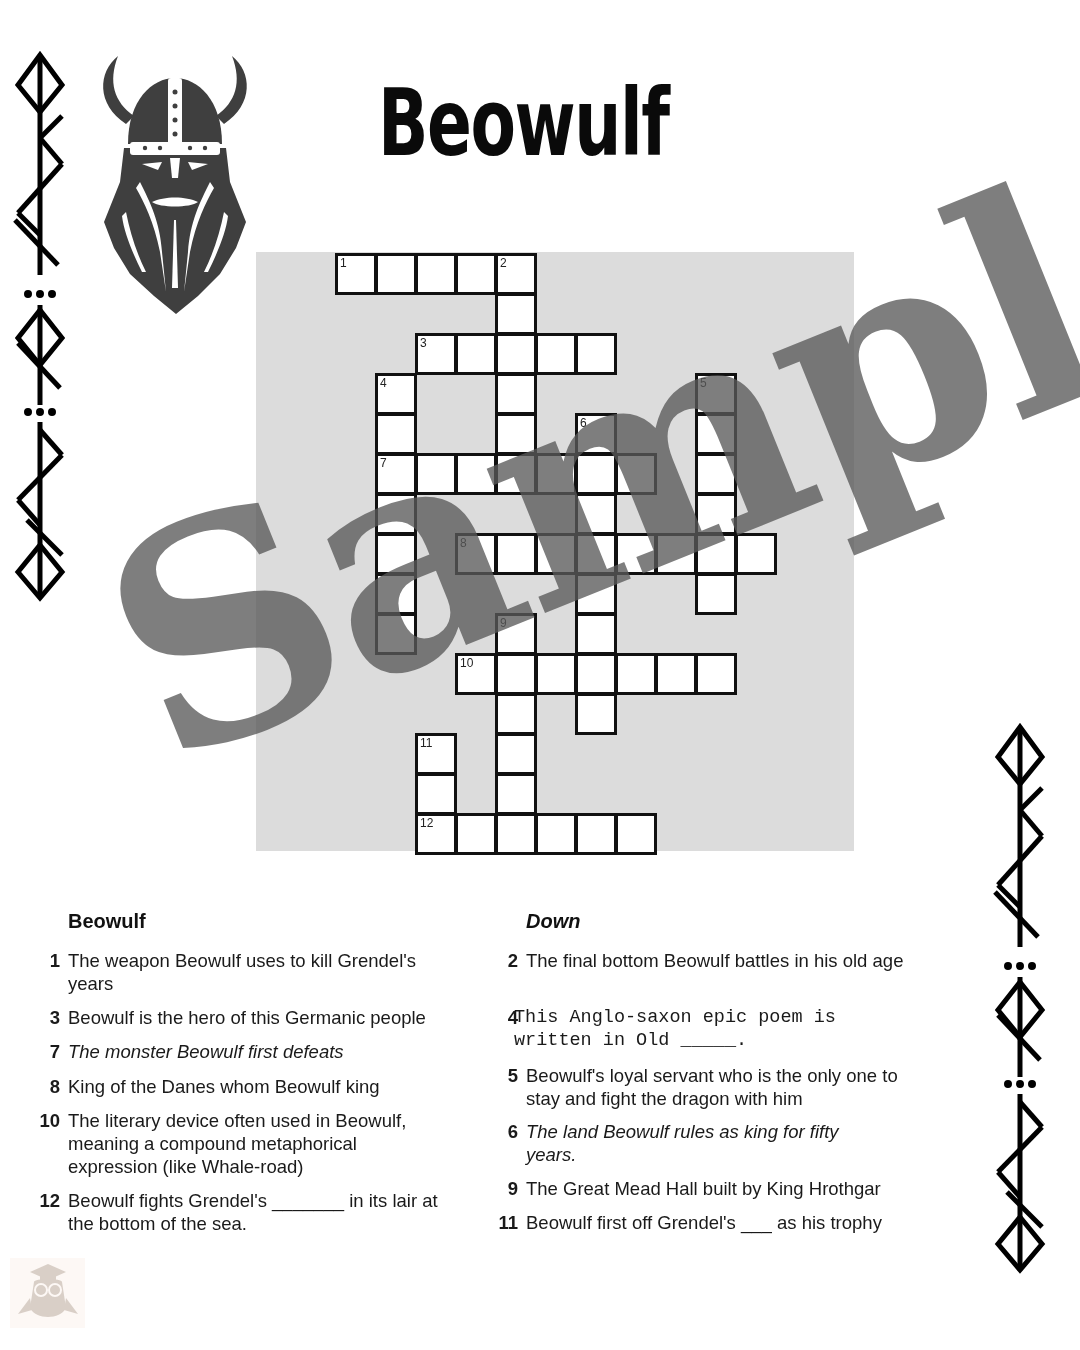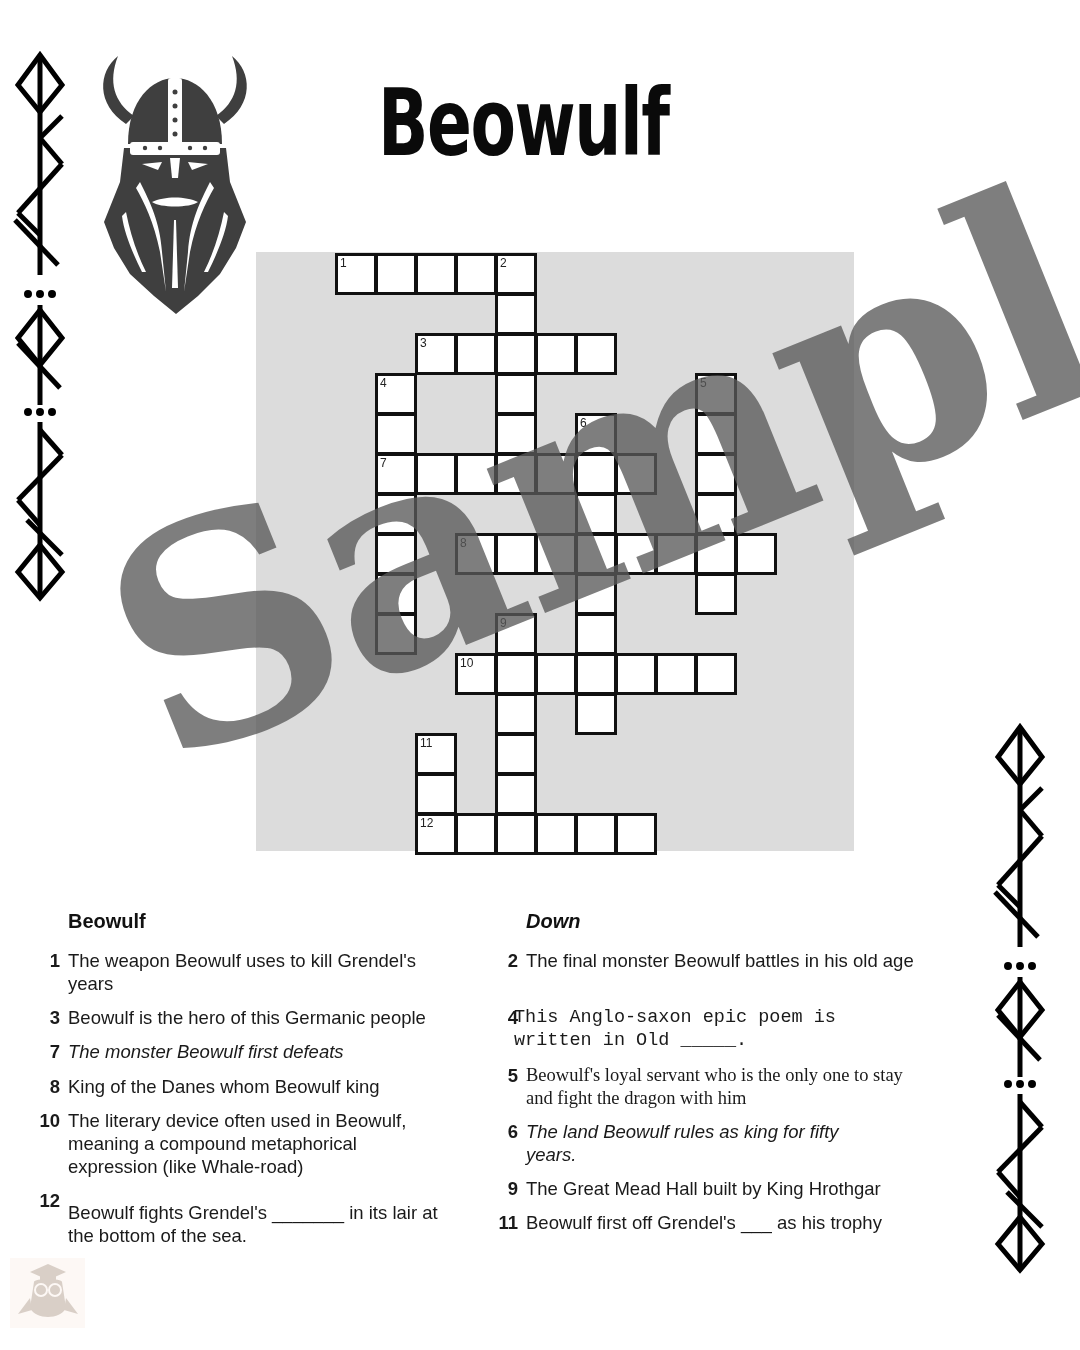--- a/index.html
+++ b/index.html
@@ -217,37 +217,37 @@
   <div class="clue" style="left:30px;top:1075px;">
     <span class="n">8</span>
     <span class="t" style="left:38px;">King of the Danes whom Beowulf king</span>
   </div>
   <div class="clue" style="left:30px;top:1109px;">
     <span class="n">10</span>
     <span class="t" style="left:38px;width:370px;">The literary device often used in Beowulf, meaning a compound metaphorical expression (like Whale-road)</span>
   </div>
   <div class="clue" style="left:30px;top:1189px;">
     <span class="n">12</span>
-    <span class="t" style="left:38px;width:385px;margin-top:12px;">Beowulf fights Grendel's _______ in its lair at the bottom of the sea.</span>
+    <span class="t" style="left:38px;width:385px;">Beowulf fights Grendel's _______ in its lair at the bottom of the sea.</span>
   </div>
 </div>
 
 <div class="abs clues-head" style="left:526px;top:910px;font-style:italic;">Down</div>
 <div>
   <div class="clue" style="left:488px;top:949px;">
     <span class="n">2</span>
-    <span class="t" style="left:38px;">The final monster Beowulf battles in his old age</span>
+    <span class="t" style="left:38px;">The final bottom Beowulf battles in his old age</span>
   </div>
   <div class="clue" style="left:488px;top:1006px;">
     <span class="n">4</span>
     <span class="t" style="left:26px;font-family:Liberation Mono, monospace;">This Anglo-saxon epic poem is written in Old _____.</span>
   </div>
   <div class="clue" style="left:488px;top:1064px;">
     <span class="n">5</span>
-    <span class="t" style="left:38px;font-family:Liberation Serif, serif;">Beowulf's loyal servant who is the only one to stay and fight the dragon with him</span>
+    <span class="t" style="left:38px;">Beowulf's loyal servant who is the only one to stay and fight the dragon with him</span>
   </div>
   <div class="clue" style="left:488px;top:1120px;">
     <span class="n">6</span>
     <span class="t" style="left:38px;width:345px;font-style:italic;">The land Beowulf rules as king for fifty years.</span>
   </div>
   <div class="clue" style="left:488px;top:1177px;">
     <span class="n">9</span>
     <span class="t" style="left:38px;">The Great Mead Hall built by King Hrothgar</span>
   </div>
   <div class="clue" style="left:488px;top:1211px;">

